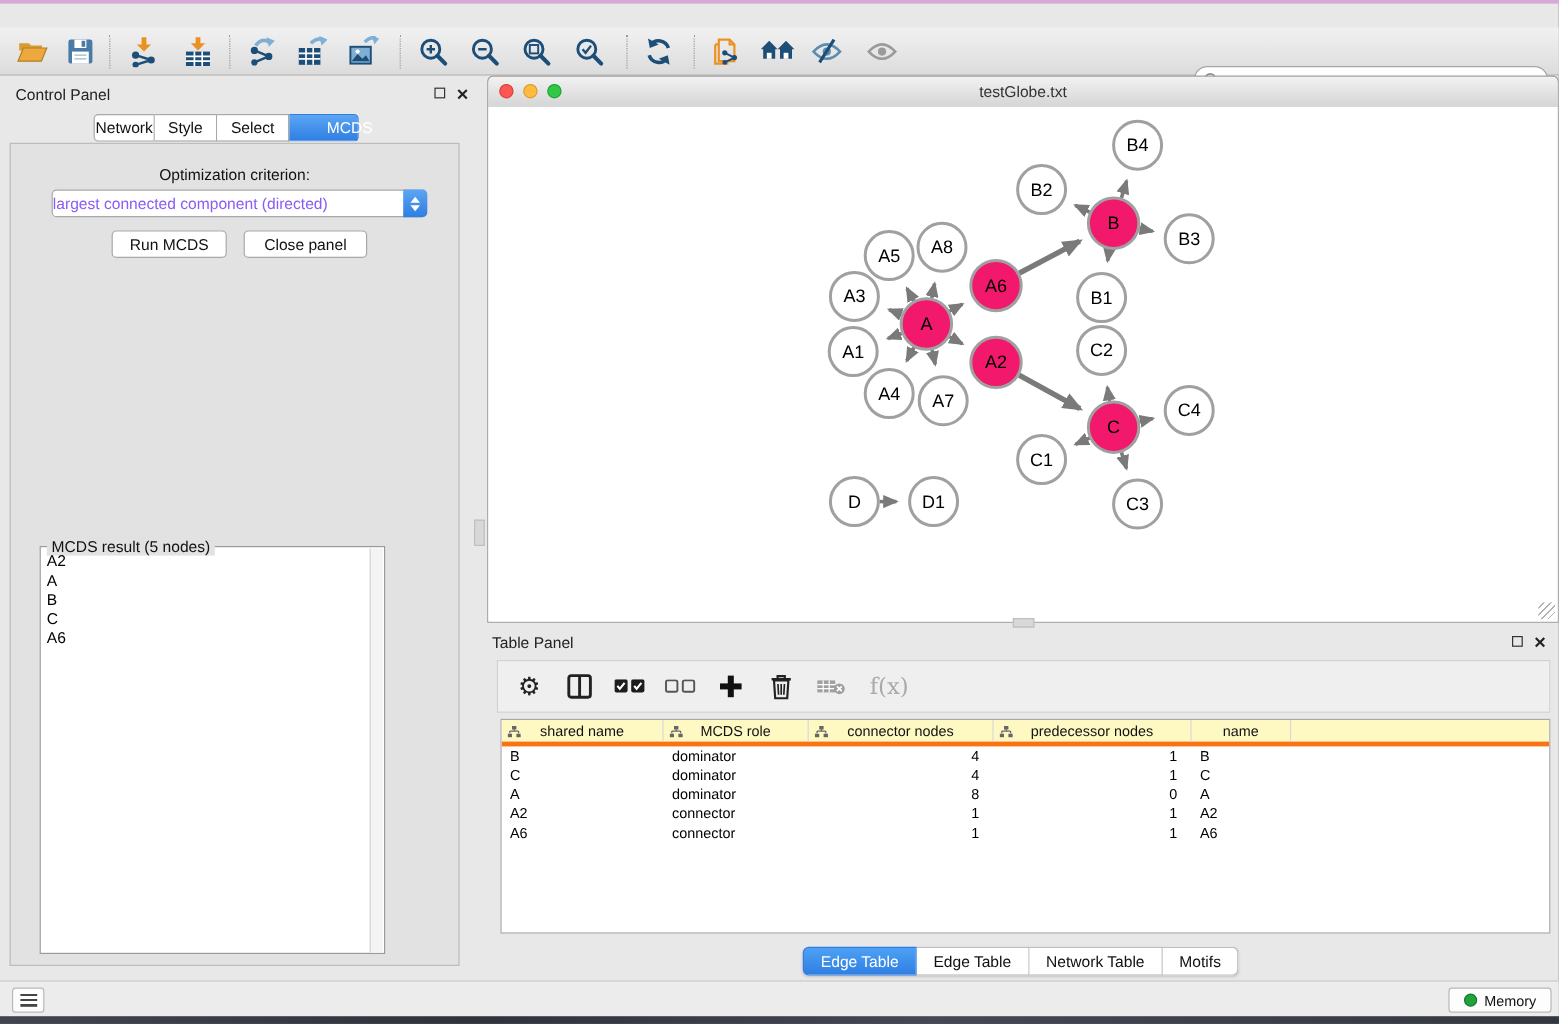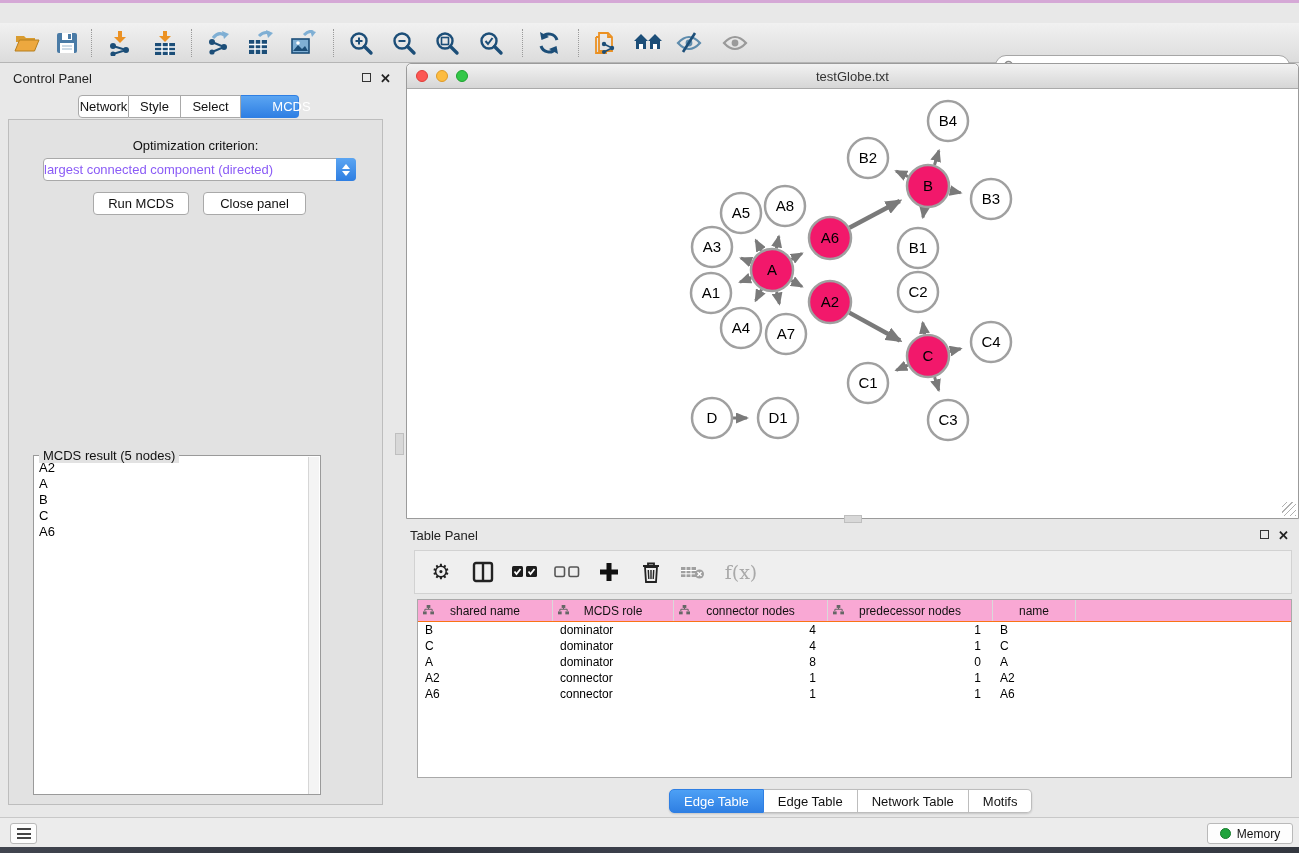--- a/index.html
+++ b/index.html
@@ -56,21 +56,21 @@
   .divider-handle-v { left:395px; top:433px; width:9px; height:22px; background:#d8d8d8; border:1px solid #bfbfbf; }
   .divider-handle-h { left:844px; top:515px; width:18px; height:8px; background:#d8d8d8; border:1px solid #bfbfbf; }
 
   
   .tp-header { left:406px; top:523px; width:893px; height:24px; }
   .tp-toolbar { left:414px; top:550px; width:878px; height:44px; background:#efefef; border:1px solid #d2d2d2; display:flex; align-items:center; gap:14px; padding-left:12px; }
   .tpi { width:28px; height:28px; display:flex; align-items:center; justify-content:center; cursor:pointer; }
   .gear-glyph { font-family:"DejaVu Sans",sans-serif; font-size:21px; color:#222; }
   .fx { font-family:"DejaVu Serif",serif; font-size:19px; color:#a9a9a9; }
   .table-box { left:417px; top:599px; width:875px; height:179px; background:#fff; border:1px solid #a9a9a9; overflow:hidden; }
-  .thead { display:flex; height:22px; background:#f9a8d4; border-bottom:1px solid #f97316; }
+  .thead { display:flex; height:22px; background:#fef9c3; border-bottom:4px solid #f97316; }
   .th { position:relative; display:flex; align-items:center; justify-content:center; font-size:12px; color:#111; border-right:1px solid #d9d9d9; }
   .th .hicon { position:absolute; left:5px; top:5px; }
   .c0{width:135px}.c1{width:121px}.c2{width:154px}.c3{width:165px}.c4{width:83px}.c5{flex:1;border-right:none}
   .trow { display:flex; height:16px; font-size:12px; color:#000; align-items:center; }
   .td { padding:0 10px; white-space:nowrap; }
   .td.left { text-align:left; padding-left:7px; }
   .td.right { text-align:right; padding-right:12px; }
   .tp-tabs { position:absolute; top:789px; left:669px; display:flex; height:24px;
              box-shadow:0 1px 2px rgba(0,0,0,0.15); border-radius:5px; }
   .tp-tab { height:24px; background:#fff; border:1px solid #bdbdbd; border-left:none; font-size:13px; color:#111; display:flex; align-items:center; justify-content:center; padding:0 14px; cursor:pointer; }

